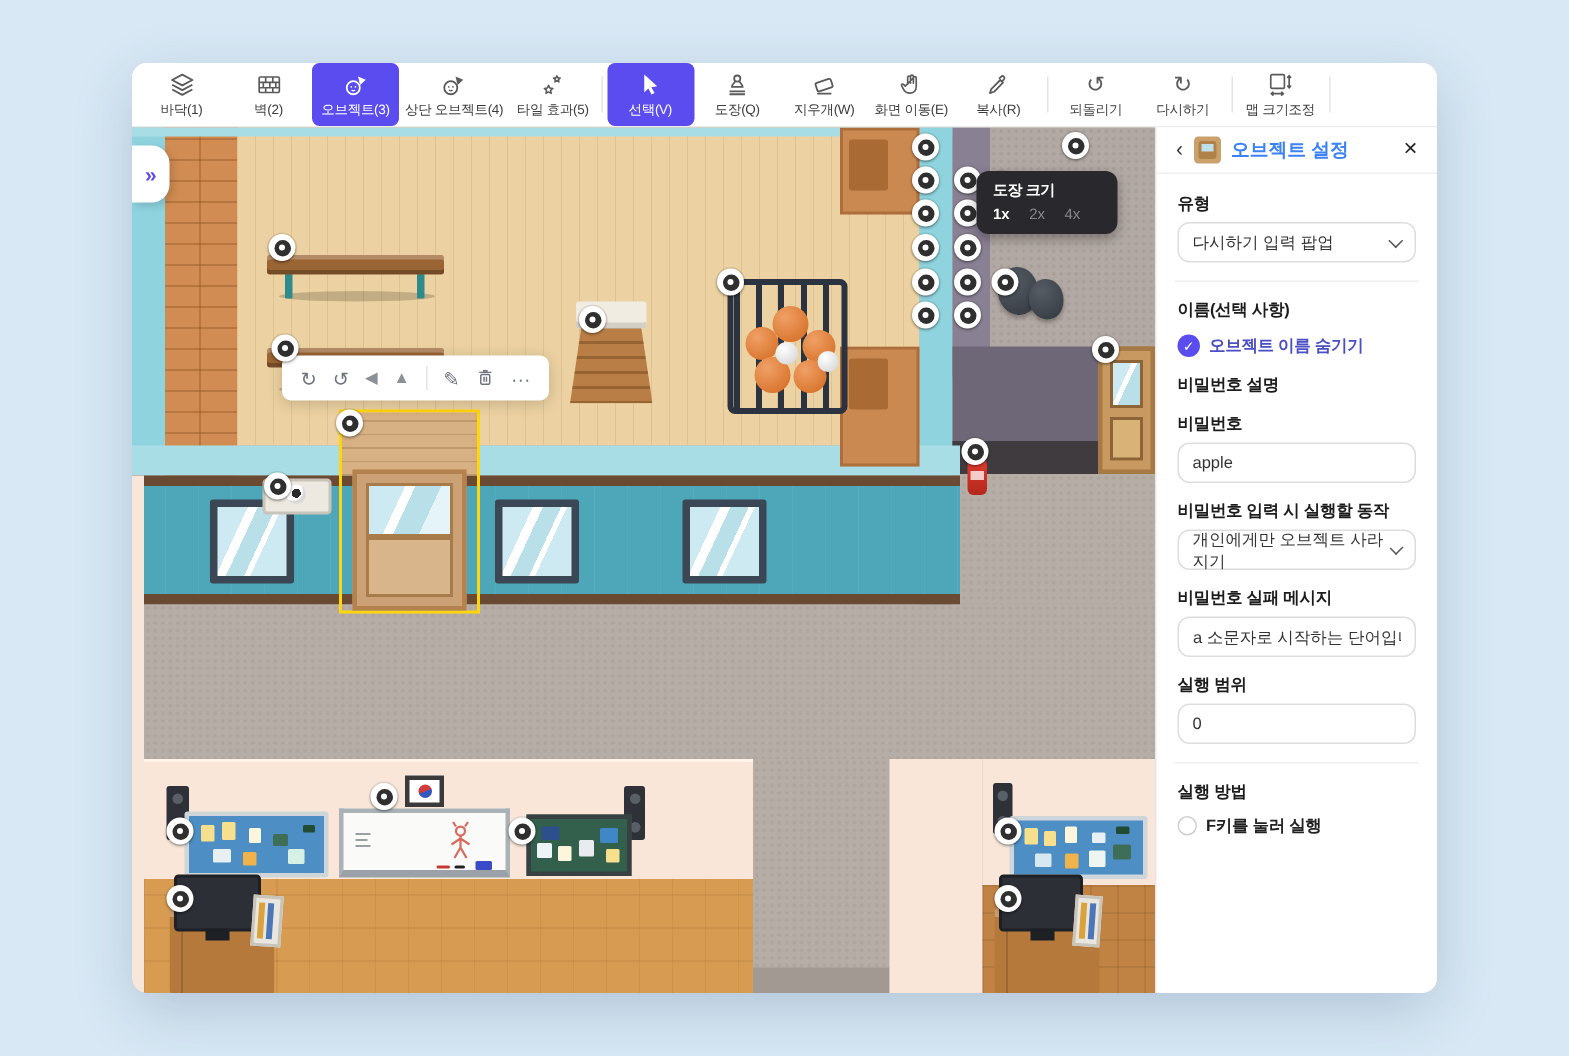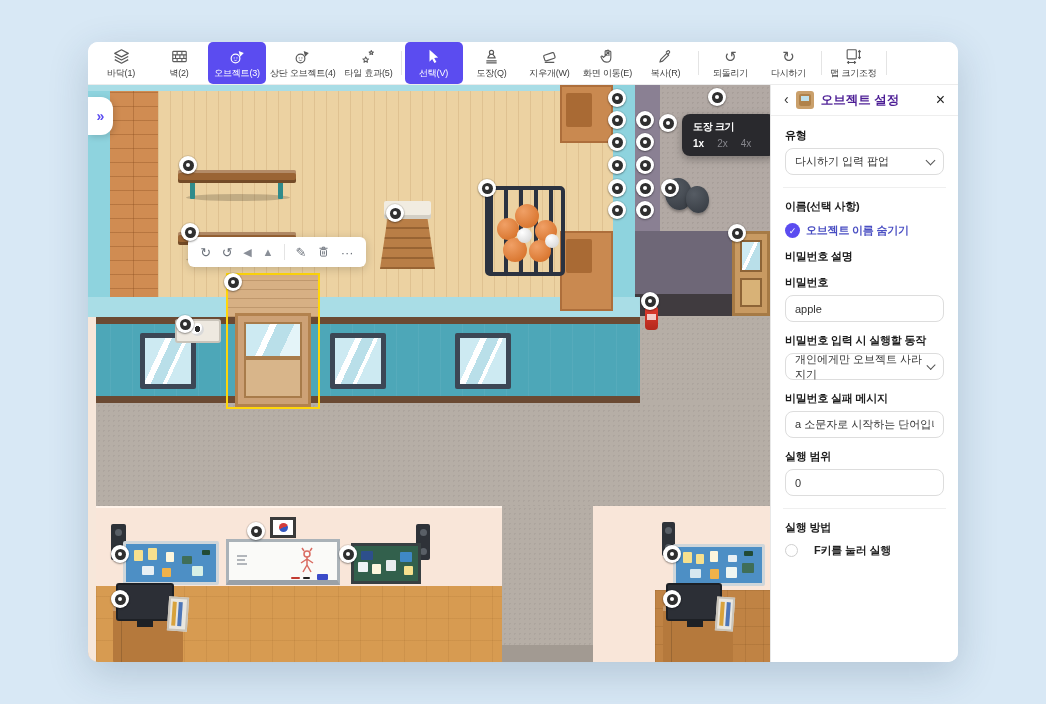--- a/index.html
+++ b/index.html
@@ -122,52 +122,52 @@
         box-shadow:0 0 0 1px rgba(0,0,0,.08),0 1px 2px rgba(0,0,0,.35);cursor:pointer}
   .gear::before{content:"";position:absolute;inset:3.5px;border-radius:50%;background:#2f2f2f}
   .gear::after{content:"";position:absolute;inset:7px;border-radius:50%;background:#fff}
   
   .ctxbar{left:100px;top:152px;width:178px;height:30px;background:#fff;border-radius:6px;z-index:20;
         box-shadow:0 2px 10px rgba(0,0,0,.18);display:flex;align-items:center;justify-content:space-around;padding:0 7px;box-sizing:border-box}
   .ctxbar .ci{font-size:13px;color:#6d737c;line-height:1;cursor:pointer}
   .ctxbar .flip{font-size:11px;color:#8a8f98}
   .ctxbar .cdiv{width:1px;height:16px;background:#e4e4e4}
   
-  .stamp-tip{left:594px;top:29px;width:94px;height:42px;background:#29292d;border-radius:8px;z-index:30;
+  .stamp-tip{left:563px;top:29px;width:94px;height:42px;background:#29292d;border-radius:8px;z-index:30;
         padding:6px 11px;box-sizing:border-box;box-shadow:0 3px 8px rgba(0,0,0,.3)}
   .stamp-tip .tt{font-size:10px;font-weight:bold;color:#fff;letter-spacing:-.3px}
   .stamp-tip .opts{display:flex;gap:13px;margin-top:4px;font-size:10px;color:#87878d}
   .stamp-tip .opts .sel{color:#fff;font-weight:bold}
   
   .side-toggle{position:absolute;left:0;top:12px;width:25px;height:38px;background:#fff;border-radius:0 12px 12px 0;
         box-shadow:2px 2px 6px rgba(0,0,0,.15);display:flex;align-items:center;justify-content:center;
         color:#5b4cf0;font-size:14px;font-weight:bold;z-index:26;cursor:pointer}
   
   .panel{flex:1;border-left:1px solid #e8e8e8;background:#fff;display:flex;flex-direction:column;min-width:0}
   .panel-header{flex:0 0 30px;display:flex;align-items:center;gap:7px;padding:0 13px;border-bottom:1px solid #eee}
   .back{font-size:14px;color:#333;cursor:pointer;line-height:1;margin-top:-2px}
   .obj-thumb{width:18px;height:18px;border-radius:3px;background:#caa06b;position:relative;flex:0 0 18px}
   .obj-thumb::before{content:"";position:absolute;inset:3px;background:#b0824a;border-radius:2px}
   .obj-thumb::after{content:"";position:absolute;left:5px;top:5px;right:5px;height:5px;background:#bfe0ea}
-  .panel-title{font-size:12.5px;font-weight:bold;color:#4c1d95;flex:1}
+  .panel-title{font-size:12.5px;font-weight:bold;color:#3b82f6;flex:1}
   .close{font-size:16px;color:#222;cursor:pointer;line-height:1}
   .panel-body{flex:1;padding:10px 14px 8px;overflow:hidden}
   .f-label{font-size:11px;font-weight:bold;color:#1c1c1c;margin:11px 0 5px;letter-spacing:-.2px}
   .f-label:first-child{margin-top:2px}
   .f-input{width:100%;box-sizing:border-box;height:27px;border:1px solid #ddd;border-radius:8px;padding:0 9px;
         font-size:11px;color:#333;font-family:"Liberation Sans",sans-serif;outline:none;background:#fff}
   .f-select{width:100%;box-sizing:border-box;height:27px;border:1px solid #ddd;border-radius:8px;padding:0 9px;
         font-size:11px;color:#333;display:flex;align-items:center;justify-content:space-between;cursor:pointer;background:#fff}
   .chev{width:6px;height:6px;border-right:1.5px solid #555;border-bottom:1.5px solid #555;transform:rotate(45deg);margin-top:-3px}
   .f-help{font-size:10px;color:#8a8f98;margin-top:7px;letter-spacing:-.2px}
   .hr{height:1px;background:#efefef;margin:12px -2px 2px}
   .chk-row{display:flex;align-items:center;gap:6px;margin:9px 0 2px;cursor:pointer}
   .chk{width:15px;height:15px;border-radius:50%;background:#5b4cf0;color:#fff;font-size:9px;display:flex;align-items:center;justify-content:center}
   .chk-label{font-size:11px;font-weight:bold;color:#4a4fc3;letter-spacing:-.2px}
-  .radio-row{display:flex;align-items:center;gap:16px;margin:8px 0;cursor:pointer}
+  .radio-row{display:flex;align-items:center;gap:6px;margin:8px 0;cursor:pointer}
   .radio{width:13px;height:13px;border-radius:50%;border:1.5px solid #cfcfcf;box-sizing:border-box;background:#fff}
   .radio-label{font-size:11px;font-weight:bold;color:#222;letter-spacing:-.2px}
 </style>
 </head>
 <body>
 
 <div class="window">
 
   <div class="toolbar">
     <div class="tool">

